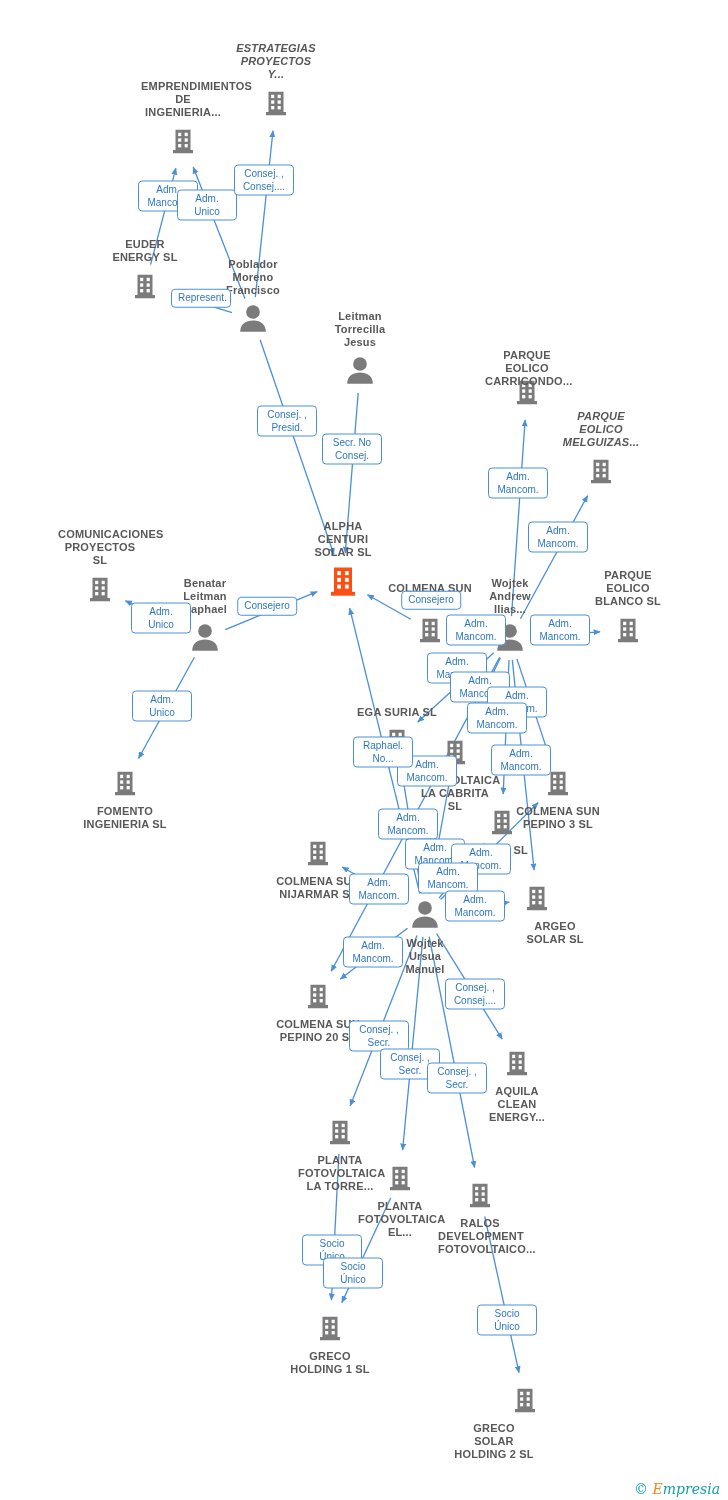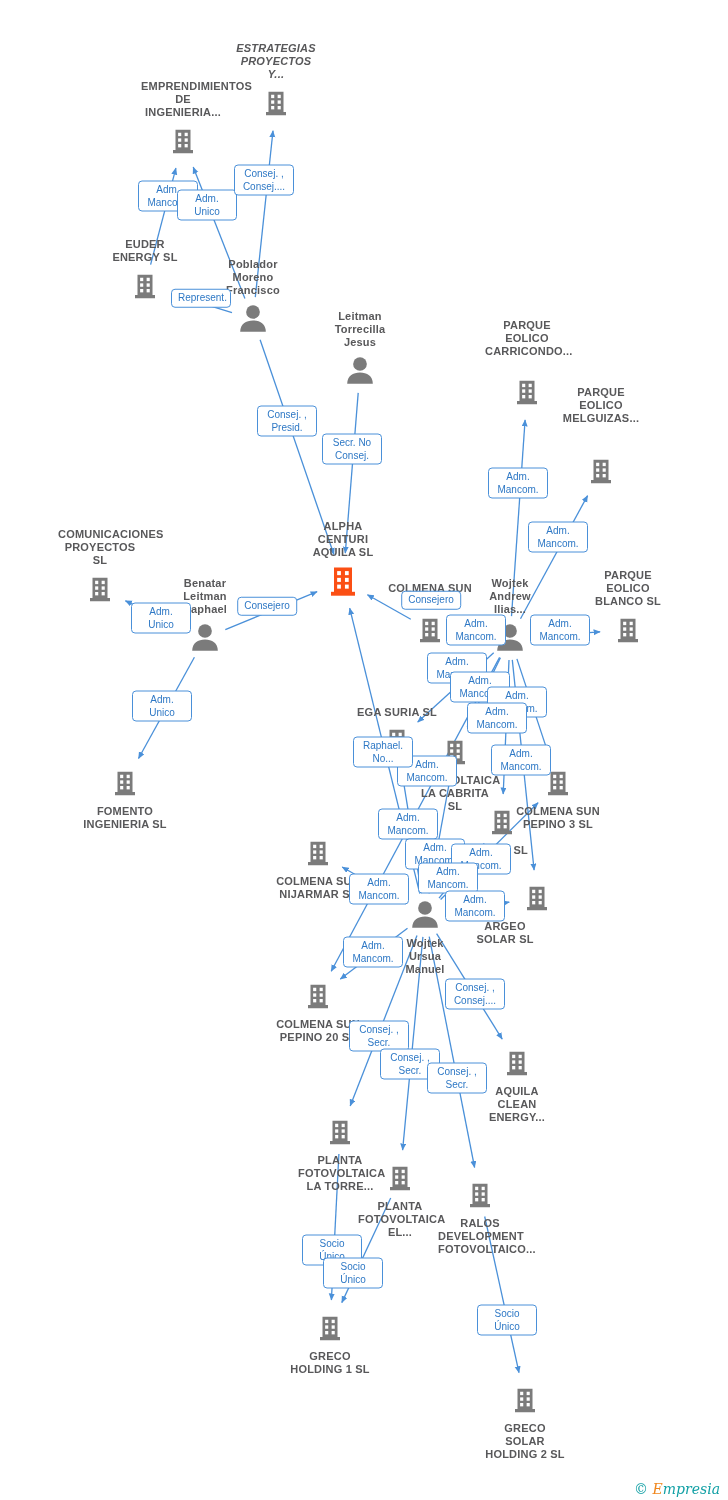--- a/index.html
+++ b/index.html
@@ -132,47 +132,47 @@
           <rect x="4" y="19.2" width="16" height="2.6"></rect>
           <g fill="#fff">
             <rect x="8.1" y="5.4" width="2.5" height="2.7"></rect>
             <rect x="13.3" y="5.4" width="2.5" height="2.7"></rect>
             <rect x="8.1" y="9.9" width="2.5" height="2.7"></rect>
             <rect x="13.3" y="9.9" width="2.5" height="2.7"></rect>
             <rect x="8.1" y="14.4" width="2.5" height="2.7"></rect>
             <rect x="13.3" y="14.4" width="2.5" height="2.7"></rect>
           </g>
         </svg></span></div>
-    <div class="node-label" style="left: 527px; top: 358px;">PARQUE EOLICO CARRICONDO...</div>
+    <div class="node-label" style="left: 527px; top: 388px;">PARQUE EOLICO CARRICONDO...</div>
     <div class="node company" style="left: 601px; top: 471px;"><span class="icon"><svg viewBox="0 0 24 24" xmlns="http://www.w3.org/2000/svg">
           <rect x="6" y="3" width="12" height="17"></rect>
           <rect x="4" y="19.2" width="16" height="2.6"></rect>
           <g fill="#fff">
             <rect x="8.1" y="5.4" width="2.5" height="2.7"></rect>
             <rect x="13.3" y="5.4" width="2.5" height="2.7"></rect>
             <rect x="8.1" y="9.9" width="2.5" height="2.7"></rect>
             <rect x="13.3" y="9.9" width="2.5" height="2.7"></rect>
             <rect x="8.1" y="14.4" width="2.5" height="2.7"></rect>
             <rect x="13.3" y="14.4" width="2.5" height="2.7"></rect>
           </g>
         </svg></span></div>
-    <div class="node-label" style="left: 601px; top: 425px;">PARQUE EOLICO MELGUIZAS...</div>
+    <div class="node-label" style="left: 601px; top: 449px; font-style: italic;">PARQUE EOLICO MELGUIZAS...</div>
     <div class="node company_highlight" style="left: 343px; top: 581px;"><span class="icon"><svg viewBox="0 0 24 24" xmlns="http://www.w3.org/2000/svg">
           <rect x="6" y="3" width="12" height="17"></rect>
           <rect x="4" y="19.2" width="16" height="2.6"></rect>
           <g fill="#fff">
             <rect x="8.1" y="5.4" width="2.5" height="2.7"></rect>
             <rect x="13.3" y="5.4" width="2.5" height="2.7"></rect>
             <rect x="8.1" y="9.9" width="2.5" height="2.7"></rect>
             <rect x="13.3" y="9.9" width="2.5" height="2.7"></rect>
             <rect x="8.1" y="14.4" width="2.5" height="2.7"></rect>
             <rect x="13.3" y="14.4" width="2.5" height="2.7"></rect>
           </g>
         </svg></span></div>
-    <div class="node-label" style="left: 343px; top: 559px;">ALPHA CENTURI AQUILA SL</div>
+    <div class="node-label" style="left: 343px; top: 559px;">ALPHA CENTURI SOLAR SL</div>
     <div class="node company" style="left: 100px; top: 589px;"><span class="icon"><svg viewBox="0 0 24 24" xmlns="http://www.w3.org/2000/svg">
           <rect x="6" y="3" width="12" height="17"></rect>
           <rect x="4" y="19.2" width="16" height="2.6"></rect>
           <g fill="#fff">
             <rect x="8.1" y="5.4" width="2.5" height="2.7"></rect>
             <rect x="13.3" y="5.4" width="2.5" height="2.7"></rect>
             <rect x="8.1" y="9.9" width="2.5" height="2.7"></rect>
             <rect x="13.3" y="9.9" width="2.5" height="2.7"></rect>
             <rect x="8.1" y="14.4" width="2.5" height="2.7"></rect>
             <rect x="13.3" y="14.4" width="2.5" height="2.7"></rect>
@@ -298,21 +298,21 @@
           <rect x="4" y="19.2" width="16" height="2.6"></rect>
           <g fill="#fff">
             <rect x="8.1" y="5.4" width="2.5" height="2.7"></rect>
             <rect x="13.3" y="5.4" width="2.5" height="2.7"></rect>
             <rect x="8.1" y="9.9" width="2.5" height="2.7"></rect>
             <rect x="13.3" y="9.9" width="2.5" height="2.7"></rect>
             <rect x="8.1" y="14.4" width="2.5" height="2.7"></rect>
             <rect x="13.3" y="14.4" width="2.5" height="2.7"></rect>
           </g>
         </svg></span></div>
-    <div class="node-label below" style="left: 505px; top: 920px;">ARGEO SOLAR SL</div>
+    <div class="node-label below" style="left: 555px; top: 920px;">ARGEO SOLAR SL</div>
     <div class="node person" style="left: 425px; top: 915px;"><span class="icon"><svg viewBox="0 0 24 24" xmlns="http://www.w3.org/2000/svg">
           <circle cx="12" cy="7.2" r="4.7"></circle>
           <path d="M3.2 20.8c0-5.4 4-7.8 8.8-7.8s8.8 2.4 8.8 7.8z"></path>
         </svg></span></div>
     <div class="node-label below person" style="left: 425px; top: 937px;">Wojtek Ursua Manuel</div>
     <div class="node company" style="left: 318px; top: 996px;"><span class="icon"><svg viewBox="0 0 24 24" xmlns="http://www.w3.org/2000/svg">
           <rect x="6" y="3" width="12" height="17"></rect>
           <rect x="4" y="19.2" width="16" height="2.6"></rect>
           <g fill="#fff">
             <rect x="8.1" y="5.4" width="2.5" height="2.7"></rect>
@@ -394,21 +394,21 @@
           <rect x="4" y="19.2" width="16" height="2.6"></rect>
           <g fill="#fff">
             <rect x="8.1" y="5.4" width="2.5" height="2.7"></rect>
             <rect x="13.3" y="5.4" width="2.5" height="2.7"></rect>
             <rect x="8.1" y="9.9" width="2.5" height="2.7"></rect>
             <rect x="13.3" y="9.9" width="2.5" height="2.7"></rect>
             <rect x="8.1" y="14.4" width="2.5" height="2.7"></rect>
             <rect x="13.3" y="14.4" width="2.5" height="2.7"></rect>
           </g>
         </svg></span></div>
-    <div class="node-label below" style="left: 525px; top: 1422px;">GRECO SOLAR HOLDING 2 SL</div>
+    <div class="node-label below" style="left: 494px; top: 1422px;">GRECO SOLAR HOLDING 2 SL</div>
     <div class="badge" style="left: 168px; top: 196px;">Adm. Mancom.</div>
     <div class="badge" style="left: 207px; top: 205px;">Adm. Unico</div>
     <div class="badge" style="left: 264px; top: 180px;">Consej. , Consej....</div>
     <div class="badge" style="left: 201px; top: 298px;">Represent.</div>
     <div class="badge" style="left: 287px; top: 421px;">Consej. , Presid.</div>
     <div class="badge" style="left: 352px; top: 449px;">Secr. No Consej.</div>
     <div class="badge" style="left: 161px; top: 618px;">Adm. Unico</div>
     <div class="badge" style="left: 267px; top: 606px;">Consejero</div>
     <div class="badge" style="left: 162px; top: 706px;">Adm. Unico</div>
     <div class="badge" style="left: 518px; top: 483px;">Adm. Mancom.</div>

